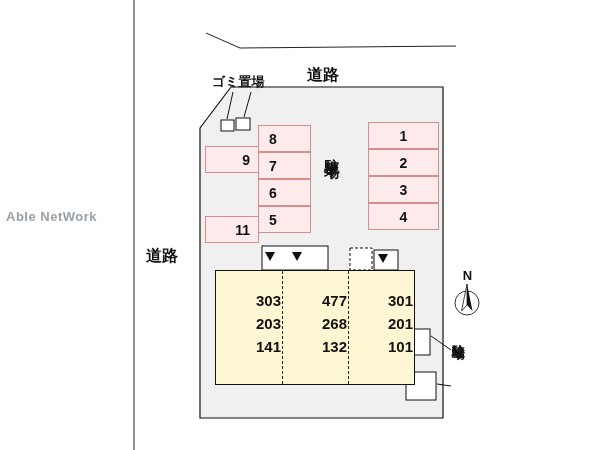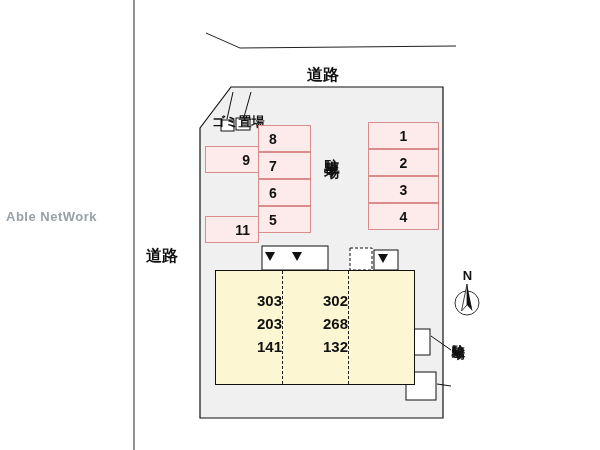--- a/index.html
+++ b/index.html
@@ -9,21 +9,21 @@
   }
   .abs{position:absolute;}
   svg.plan{position:absolute;left:0;top:0;}
   .lbl{font-weight:bold;white-space:nowrap;}
   .watermark{
     left:6px;top:209px;font-size:13px;font-weight:bold;
     color:var(--watermark,#98a0a8);letter-spacing:.5px;
   }
   .road-top{left:307px;top:65px;font-size:16px;}
   .road-left{left:146px;top:246px;font-size:16px;}
-  .garbage{left:212px;top:73px;font-size:13px;margin-top:40px;}
+  .garbage{left:212px;top:73px;font-size:13px;}
   .vtext{
     writing-mode:vertical-rl;text-orientation:upright;font-weight:bold;white-space:nowrap;
   }
   .parking-lot{left:322px;top:146px;font-size:15px;letter-spacing:3px;}
   .bicycle{left:449px;top:333px;font-size:13px;letter-spacing:2px;}
   .north{left:461px;top:268px;width:13px;text-align:center;font-size:13px;}
   .pbox{
     position:absolute;box-sizing:border-box;height:27px;
     background:var(--parking-fill,#fdeaea);
     border:1px solid var(--parking-border,#d98c8c);
@@ -32,21 +32,21 @@
   .pleft{left:205px;width:54px;justify-content:flex-end;padding-right:8px;}
   .pmid{left:258px;width:53px;justify-content:flex-start;padding-left:10px;}
   .pright{left:368px;width:71px;justify-content:center;}
   .building{
     left:215px;top:270px;width:200px;height:115px;box-sizing:border-box;
     background:var(--building-fill,#fcf6d2);border:1px solid #111;
   }
   .divider{position:absolute;top:0;height:100%;width:0;border-left:1px dashed #222;}
   .unit{
     position:absolute;top:22px;height:62px;display:flex;flex-direction:column;
-    justify-content:space-between;align-items:flex-end;font-weight:bold;font-size:15px;line-height:16px;
+    justify-content:space-between;align-items:flex-start;font-weight:bold;font-size:15px;line-height:16px;padding-left:40px;
   }
 </style>
 </head>
 <body>
 
 <div class="canvas">
 
   <svg class="plan" width="600" height="450">
     <line x1="134" y1="0" x2="134" y2="450" stroke="#222" stroke-width="1"></line>
     <polyline points="206,33 240,48 456,46" fill="none" stroke="#222" stroke-width="1"></polyline>
@@ -98,19 +98,24 @@
   <div class="abs building">
     <div class="divider" style="left:66px"></div>
     <div class="divider" style="left:132px"></div>
 
     <div class="unit" style="left:0;width:66px">
       <div>303</div>
       <div>203</div>
       <div>141</div>
     </div>
     <div class="unit" style="left:66px;width:66px">
-      <div>302</div>
+      <div>477</div>
       <div>268</div>
       <div>132</div>
+    </div>
+    <div class="unit" style="left:132px;width:66px">
+      <div>301</div>
+      <div>201</div>
+      <div>101</div>
     </div>
   </div>
 
 </div>
 
 </body></html>

